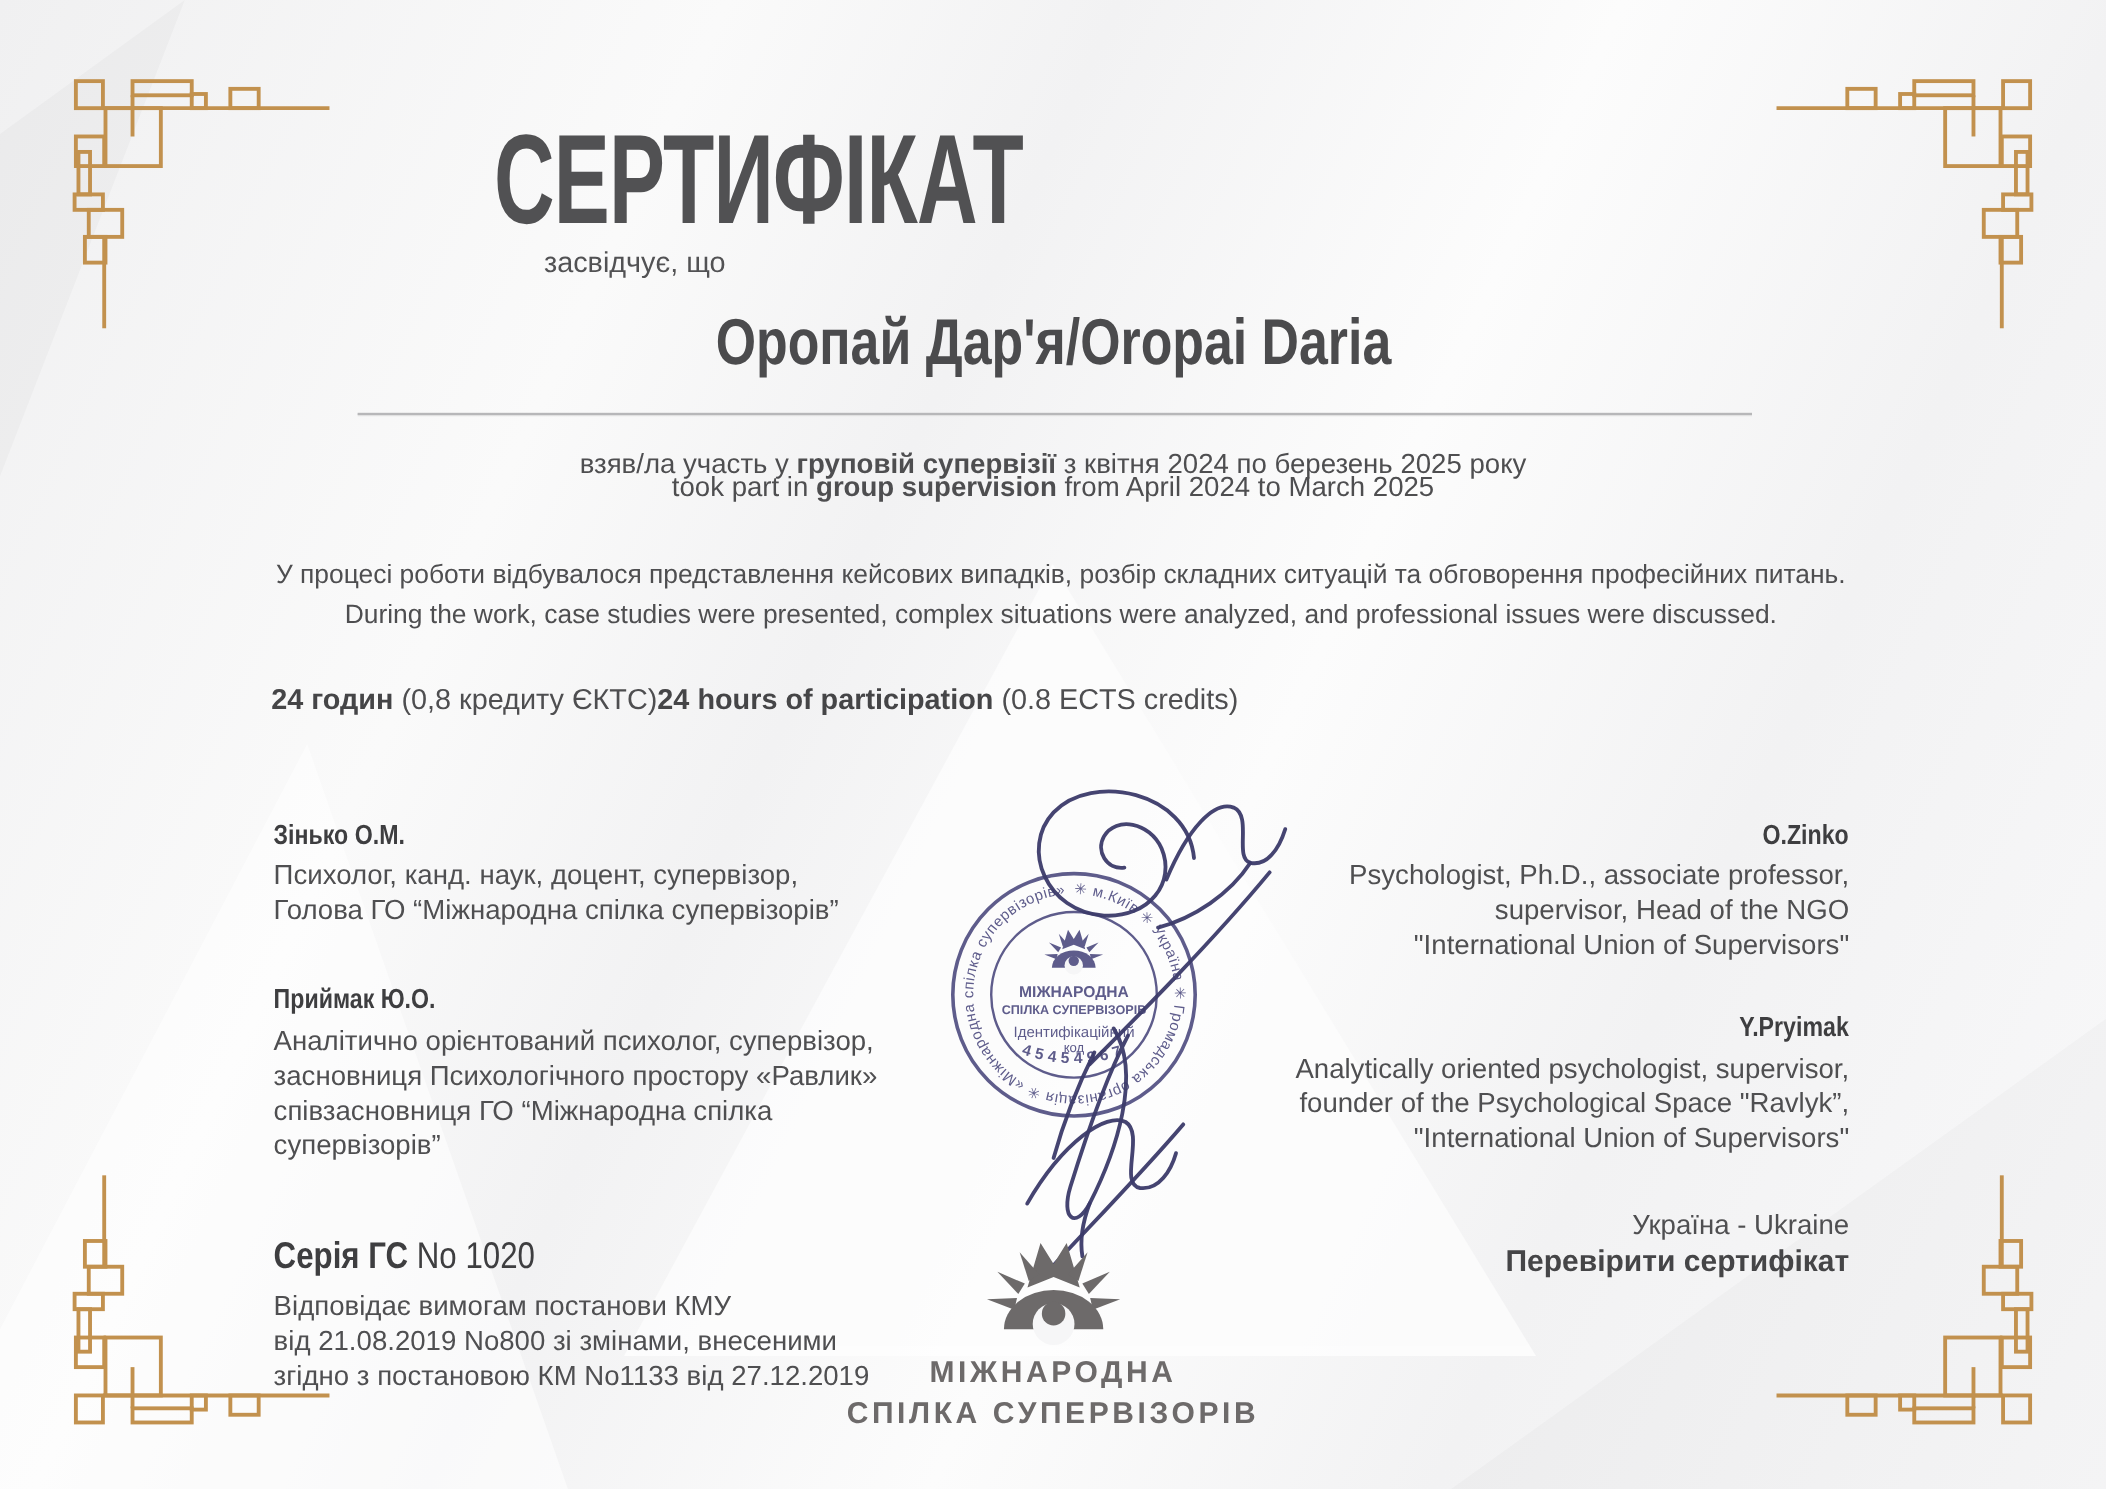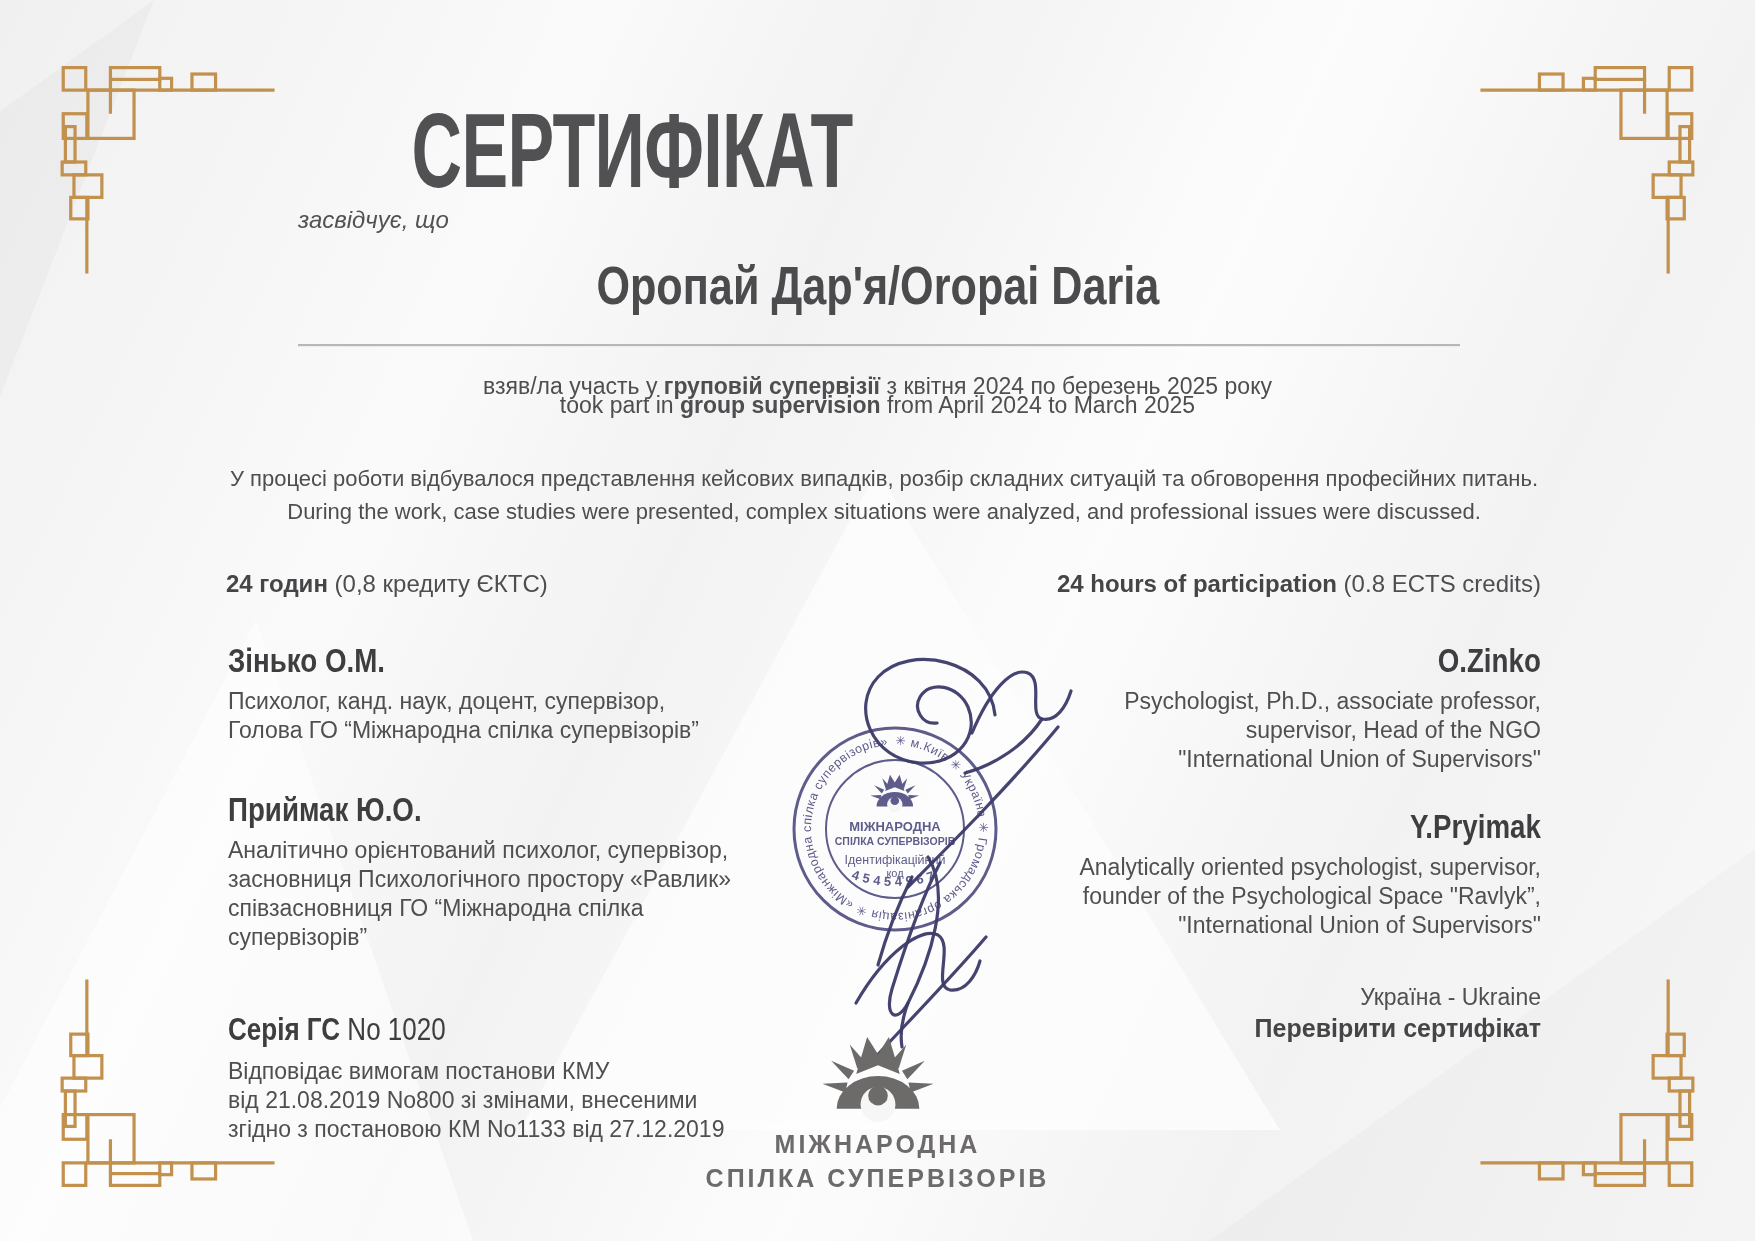--- a/index.html
+++ b/index.html
@@ -31,47 +31,47 @@
   .cnd-l{ display:inline-block; white-space:nowrap; transform:scaleX(.84); transform-origin:left center; }
   .cnd-r{ display:inline-block; white-space:nowrap; transform:scaleX(.84); transform-origin:right center; }
 
   
   .hdr { position:absolute; top:102px; left:298px; display:flex; gap:58px; }
   .hdr-col { width:466px; position:relative; }
   .hdr-title { display:block; text-align:center; font-size:106px; line-height:.92; font-weight:700;
     color:#515153; letter-spacing:-1px; }
   .hdr-title span { display:inline-block; transform:scaleX(.66); transform-origin:center; white-space:nowrap; }
   .hdr-sub { font-size:24px; color:#525254; margin-top:6px; }
-  .hdr-sub.ua { text-align:left; padding-right:4px;font-style:italic; }
+  .hdr-sub.ua { text-align:center; padding-right:4px; }
   .hdr-sub.en { text-align:left; padding-left:2px; }
 
   
   .name-wrap { position:absolute; top:258px; left:0; width:100%; text-align:center; }
   .name { font-size:54px; font-weight:700; color:#4b4b4d; line-height:1; }
   .name span { display:inline-block; transform:scaleX(.8); transform-origin:center; white-space:nowrap; }
   .name-rule { position:absolute; top:344px; left:298px; width:1162px; height:0;
     border-top:2px solid #b7b7b9; box-shadow:0 1px 0 #ececec; }
 
   .part { position:absolute; left:0; width:100%; text-align:center; font-size:23px; color:#4e4e50; }
   .part.l1 { top:373px; }
   .part.l2 { top:392px; }
   .part b { font-weight:700; }
 
   .desc { position:absolute; left:0; width:100%; text-align:center; font-size:22px; color:#4e4e50;padding-left:13px; }
   .desc.l1 { top:466px; }
   .desc.l2 { top:499px; }
 
   .hours { position:absolute; top:570px; left:226px; right:214px; display:flex;
-    justify-content:space-between; font-size:24px; color:#4e4e50; }
+    justify-content:flex-start; font-size:24px; color:#4e4e50; }
   .hours b { font-weight:700; color:#454547; }
 
   
   .col-left  { position:absolute; left:228px;  top:642px; width:560px; }
   .col-right { position:absolute; right:214px; top:642px; width:560px; text-align:right; }
-  .sg-name { font-size:33px; font-weight:700; color:#3e3e40; line-height:1.15; margin-bottom:7px; }
+  .sg-name { font-size:23px; font-weight:700; color:#3e3e40; line-height:1.15; margin-bottom:7px;margin-top:40px; }
   .sg-line { font-size:23px; line-height:29px; color:#4f4f51; }
   .blk2-l { margin-top:46px; }
   .blk-serial { margin-top:60px; }
   .blk2-r { margin-top:34px; }
   .serial-head { font-size:31px; color:#3e3e40; margin-bottom:9px; }
   .serial-head .num { font-weight:500; }
   .verify-blk { margin-top:42px; }
   .verify-country { font-size:23px; line-height:30px; color:#4f4f51; }
   .verify-action { font-size:25px; font-weight:700; color:#454547; line-height:32px; }
 

